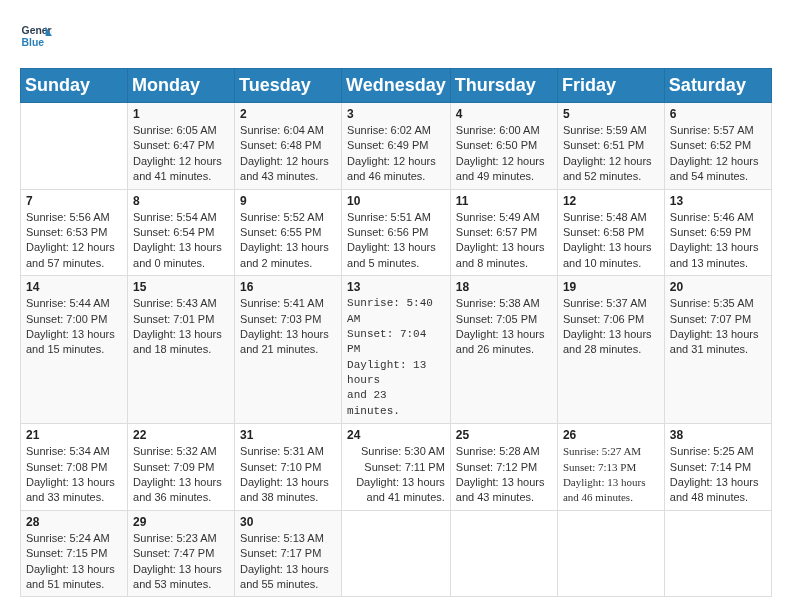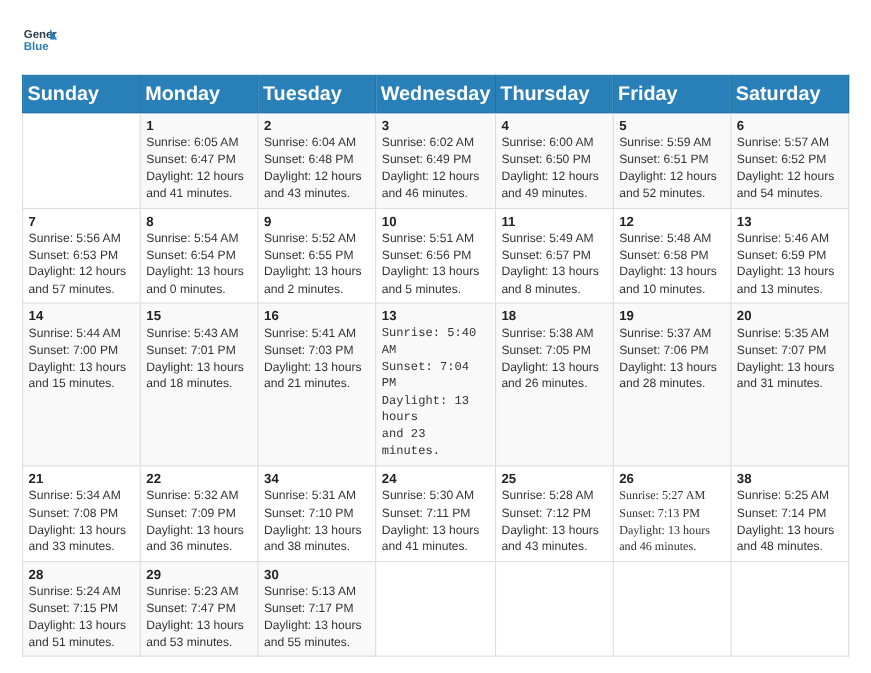--- a/index.html
+++ b/index.html
@@ -268,29 +268,29 @@
 and 33 minutes.</div>
         </td>
         <td>
           <span class="day-number">22</span>
           <div class="day-info" style="white-space: pre-line;">Sunrise: 5:32 AM
 Sunset: 7:09 PM
 Daylight: 13 hours
 and 36 minutes.</div>
         </td>
         <td>
-          <span class="day-number">34</span>
+          <span class="day-number">31</span>
           <div class="day-info" style="white-space: pre-line;">Sunrise: 5:31 AM
 Sunset: 7:10 PM
 Daylight: 13 hours
 and 38 minutes.</div>
         </td>
         <td>
           <span class="day-number">24</span>
-          <div class="day-info" style="white-space: pre-line;">Sunrise: 5:30 AM
+          <div class="day-info" style="white-space: pre-line; text-align: right;">Sunrise: 5:30 AM
 Sunset: 7:11 PM
 Daylight: 13 hours
 and 41 minutes.</div>
         </td>
         <td>
           <span class="day-number">25</span>
           <div class="day-info" style="white-space: pre-line;">Sunrise: 5:28 AM
 Sunset: 7:12 PM
 Daylight: 13 hours
 and 43 minutes.</div>

